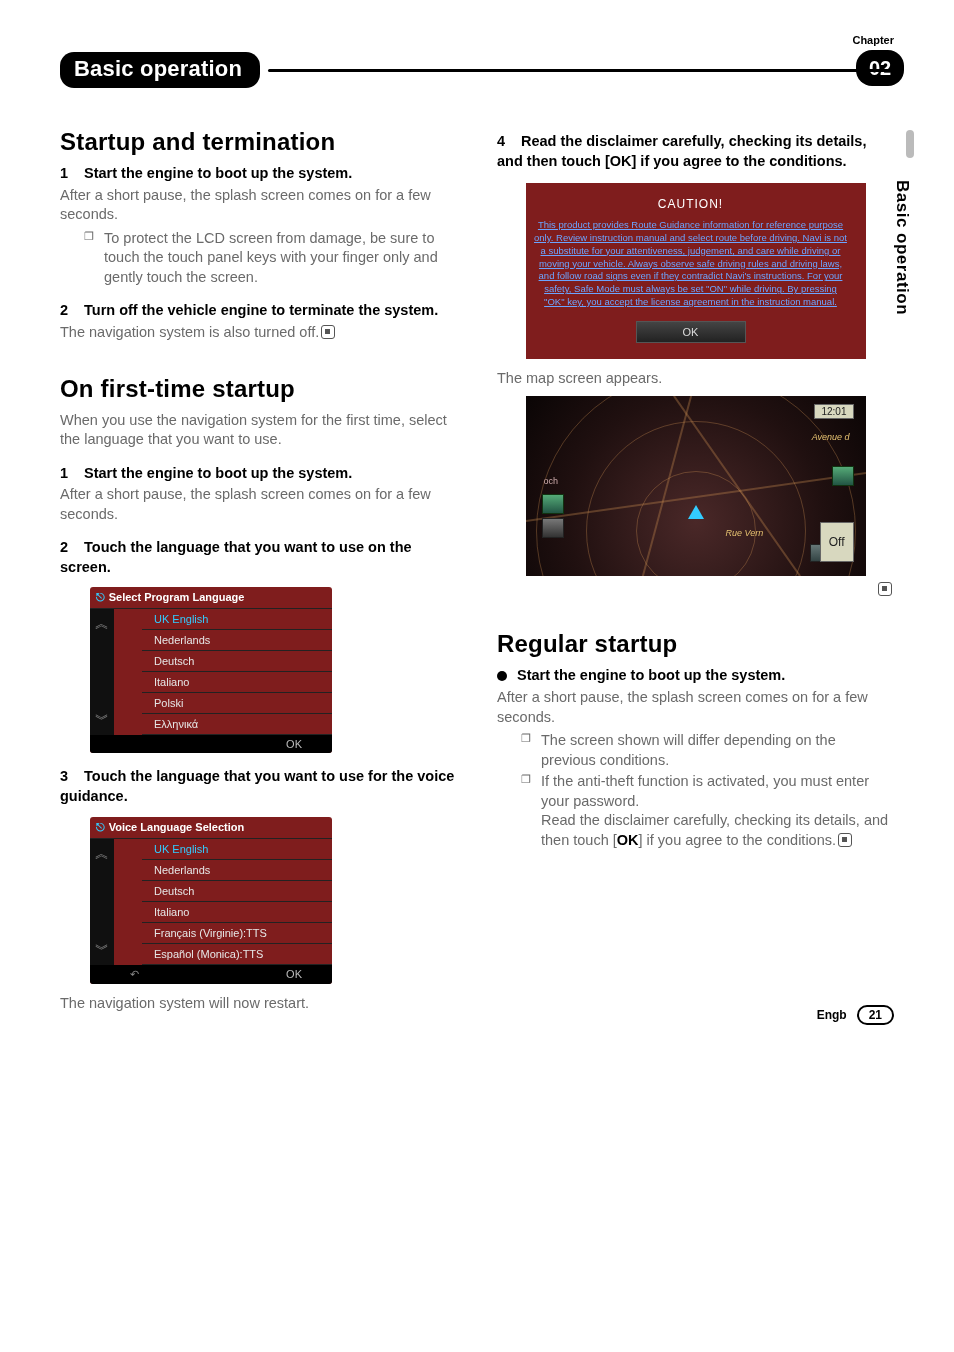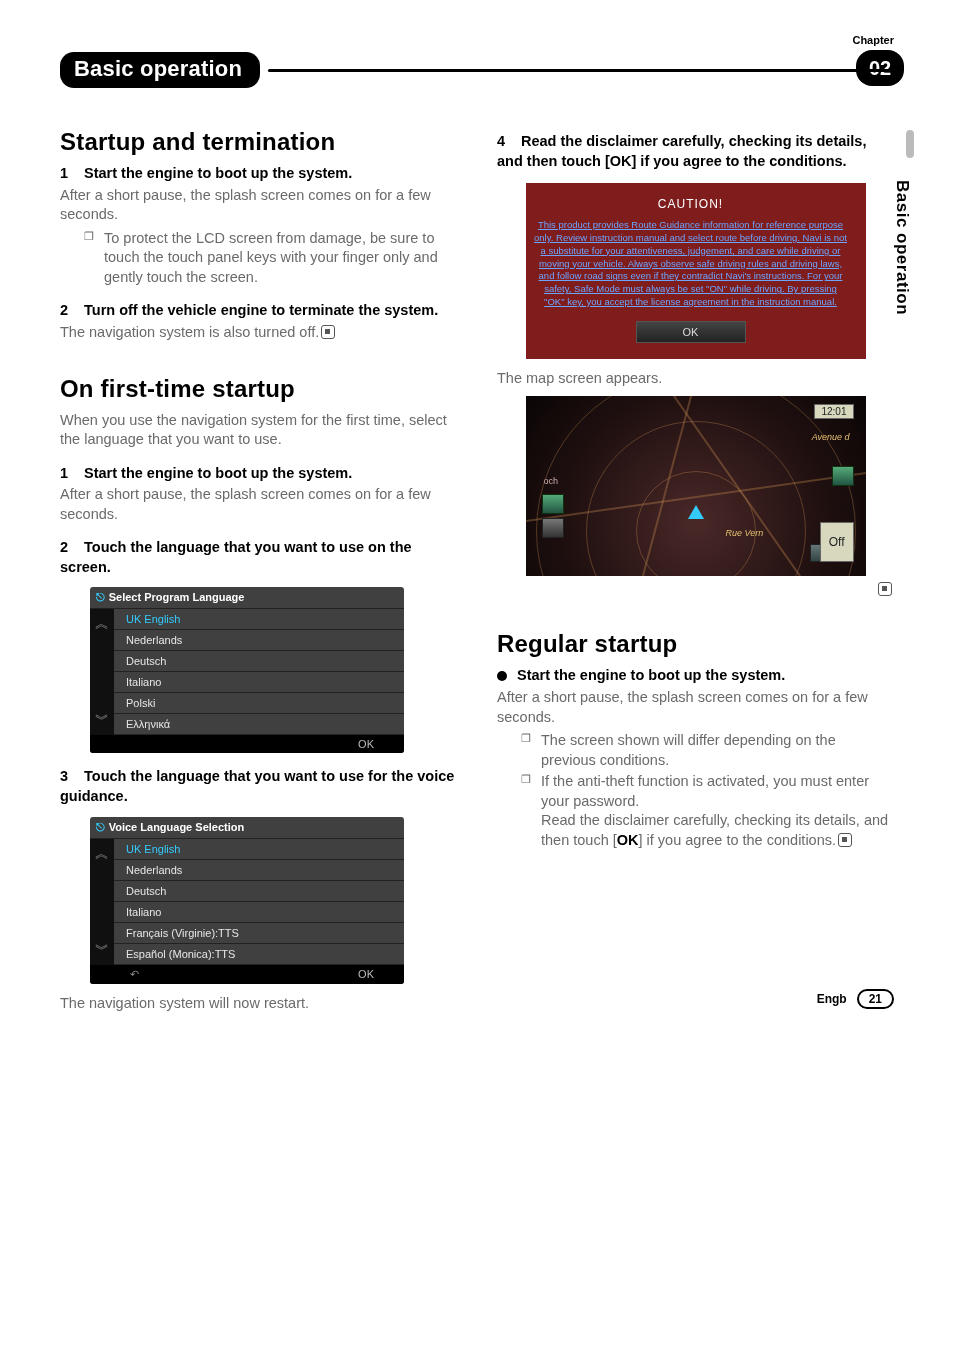--- a/index.html
+++ b/index.html
@@ -153,22 +153,22 @@
   .gap-md { margin-top: 14px; }
   .gap-sm { margin-top: 6px; }
 
   
   .fig {
     margin: 10px 0 10px 30px;
     border-radius: 3px;
     overflow: hidden;
   }
   .lang-list {
-    width: 314px;
-    background: #404040;
+    width: 242px;
+    background: #7f1d1d;
     font-size: 11px;
     color: #e6e6e6;
   }
   .lang-title {
     padding: 4px 6px;
     font-weight: bold;
     color: #fff;
     border-bottom: 1px solid #222;
   }
   .lang-body { display: flex; }
@@ -176,21 +176,21 @@
     display: flex;
     flex-direction: column;
     justify-content: space-between;
     width: 24px;
     background: #101010;
     color: #777;
     font-size: 14px;
     align-items: center;
     padding: 6px 0;
   }
-  .lang-items { flex: 1; }
+  .lang-items { flex: 1; padding-left: 28px; }
   .lang-item {
     padding: 4px 12px;
     border-bottom: 1px solid #222;
   }
   .lang-sel { color: #3cf; }
   .lang-footer {
     display: flex;
     justify-content: flex-end;
     padding: 3px 30px;
     background: #000;
@@ -312,21 +312,21 @@
     display: inline-block;
     width: 10px; height: 10px;
     background: #000;
     border-radius: 50%;
     vertical-align: -1px;
     margin-right: 10px;
   }
 
   .footer {
     position: absolute;
-    bottom: 44px;
+    bottom: 28px;
     right: 60px;
     display: flex;
     align-items: center;
     gap: 10px;
     font-size: 12px;
   }
   .footer .lang { font-weight: bold; }
   .footer .pagenum {
     border: 2px solid #000;
     border-radius: 12px;

